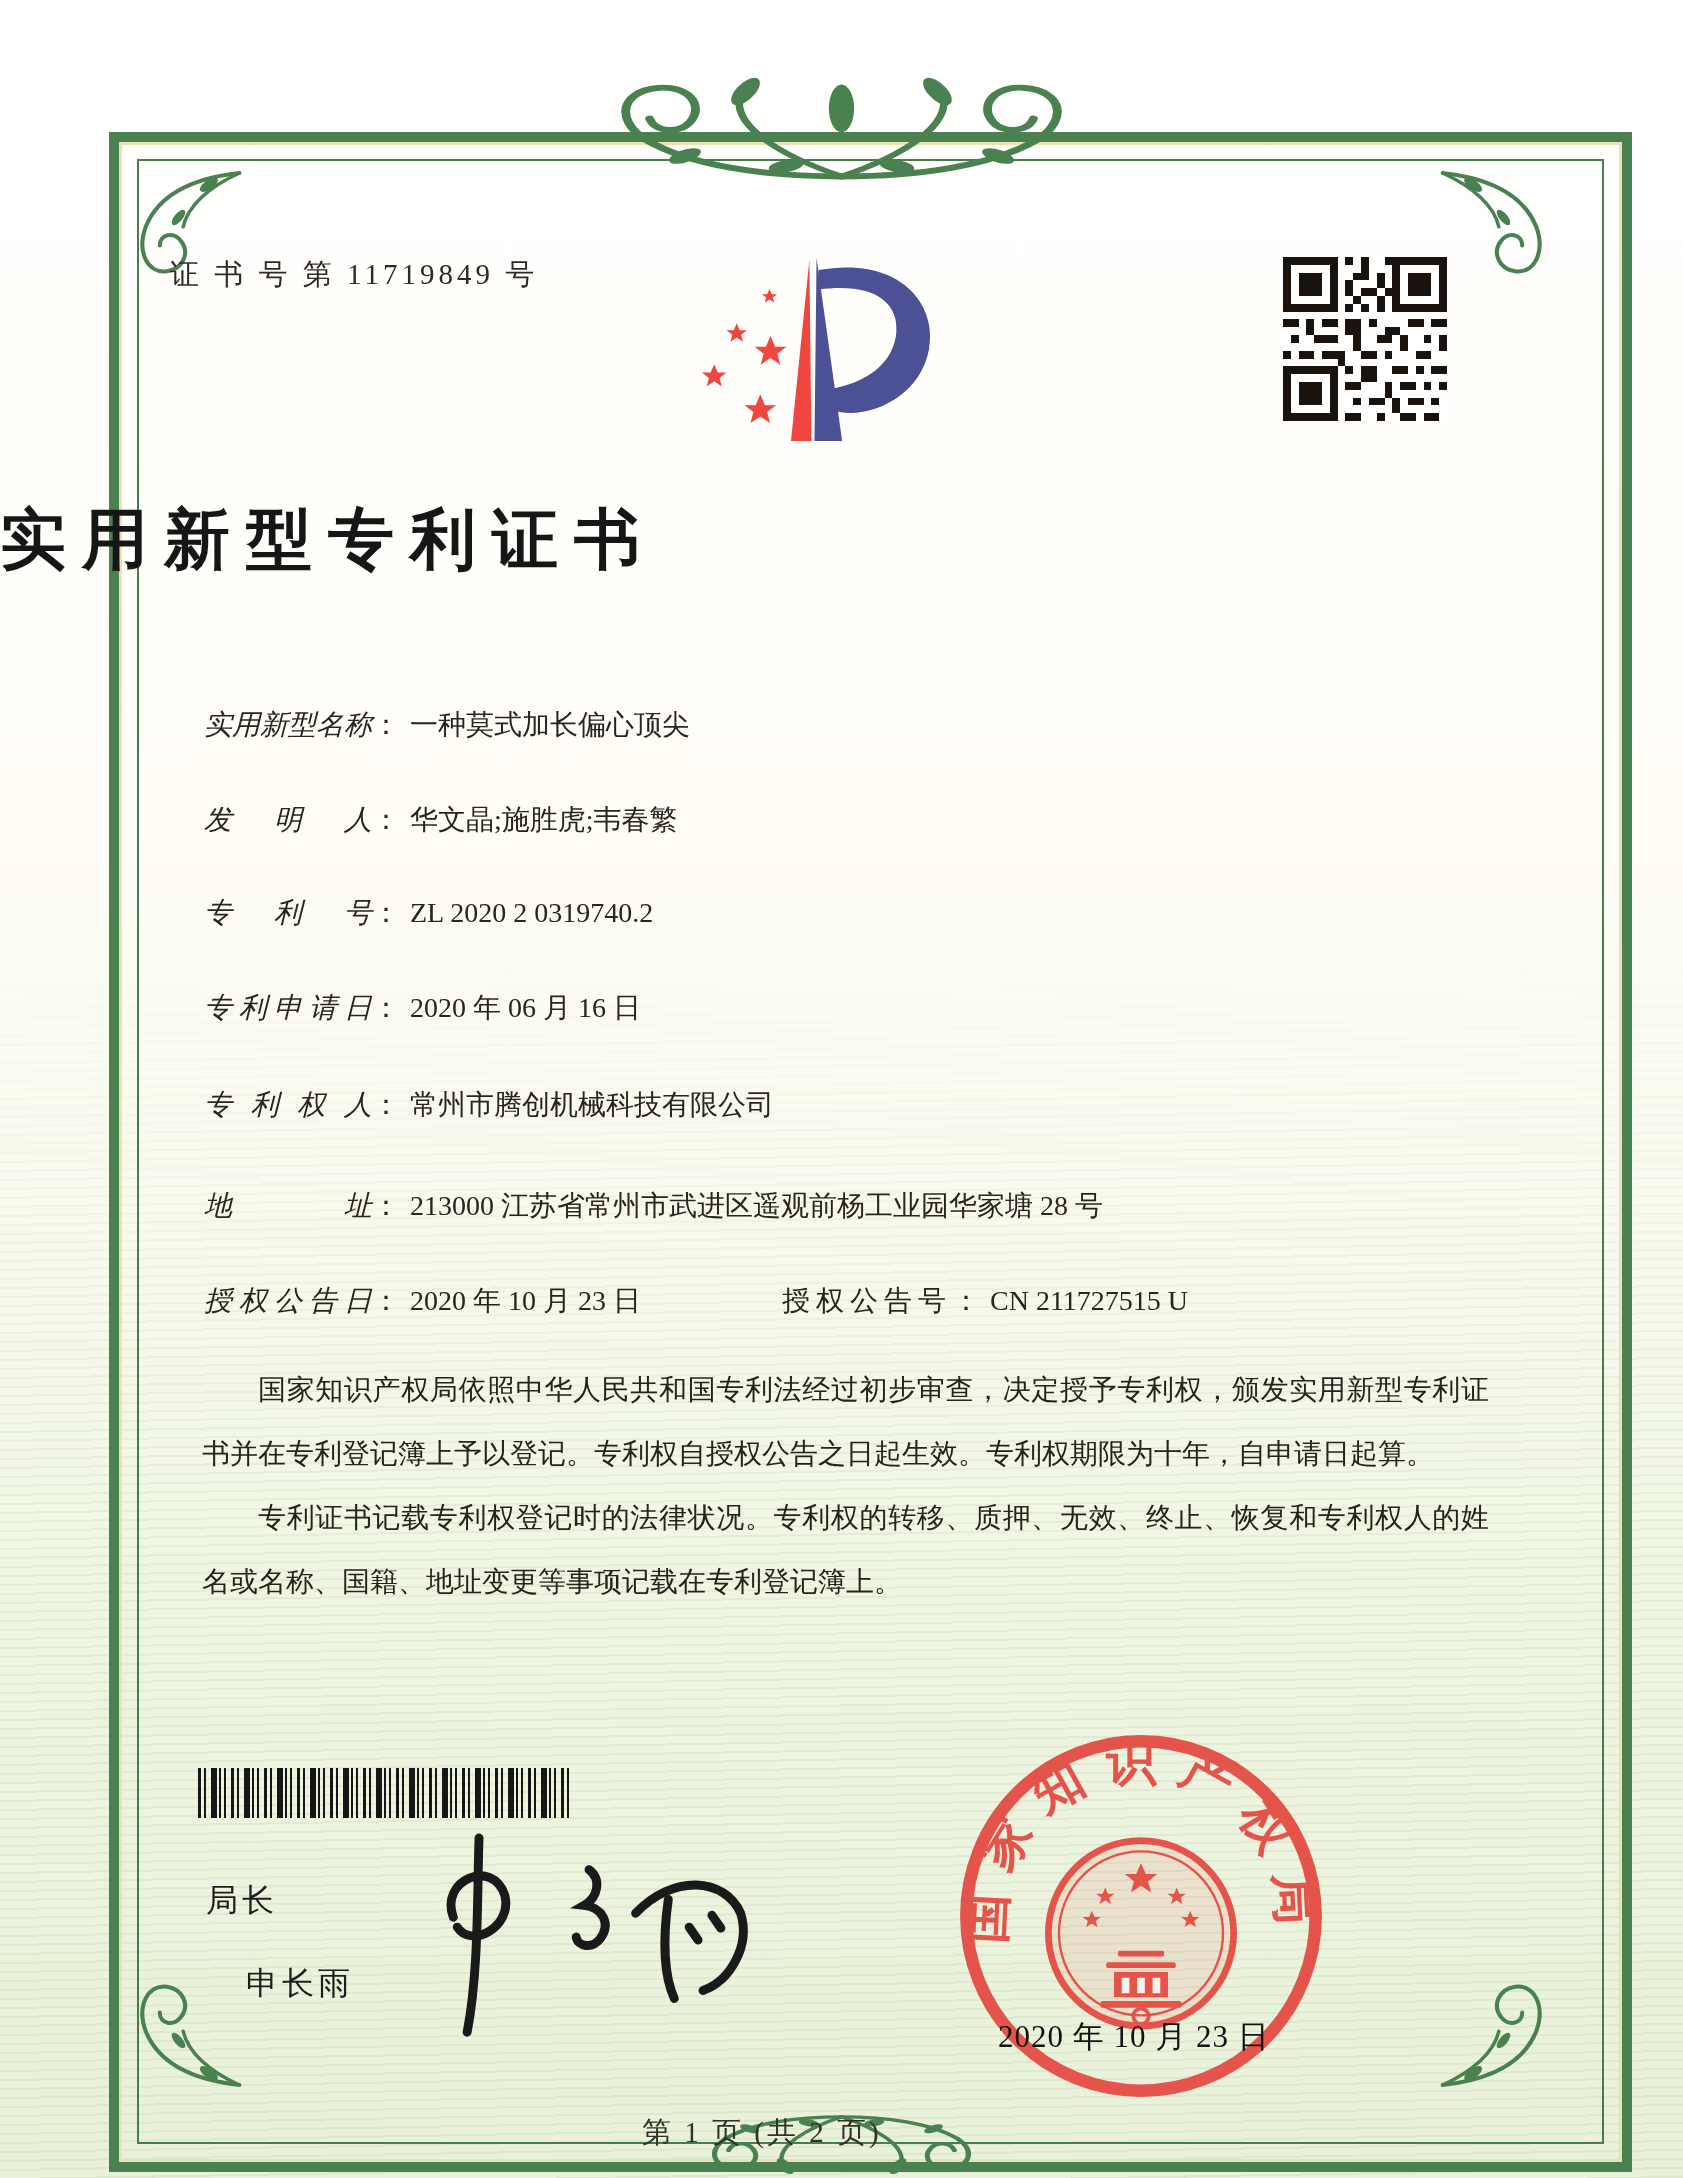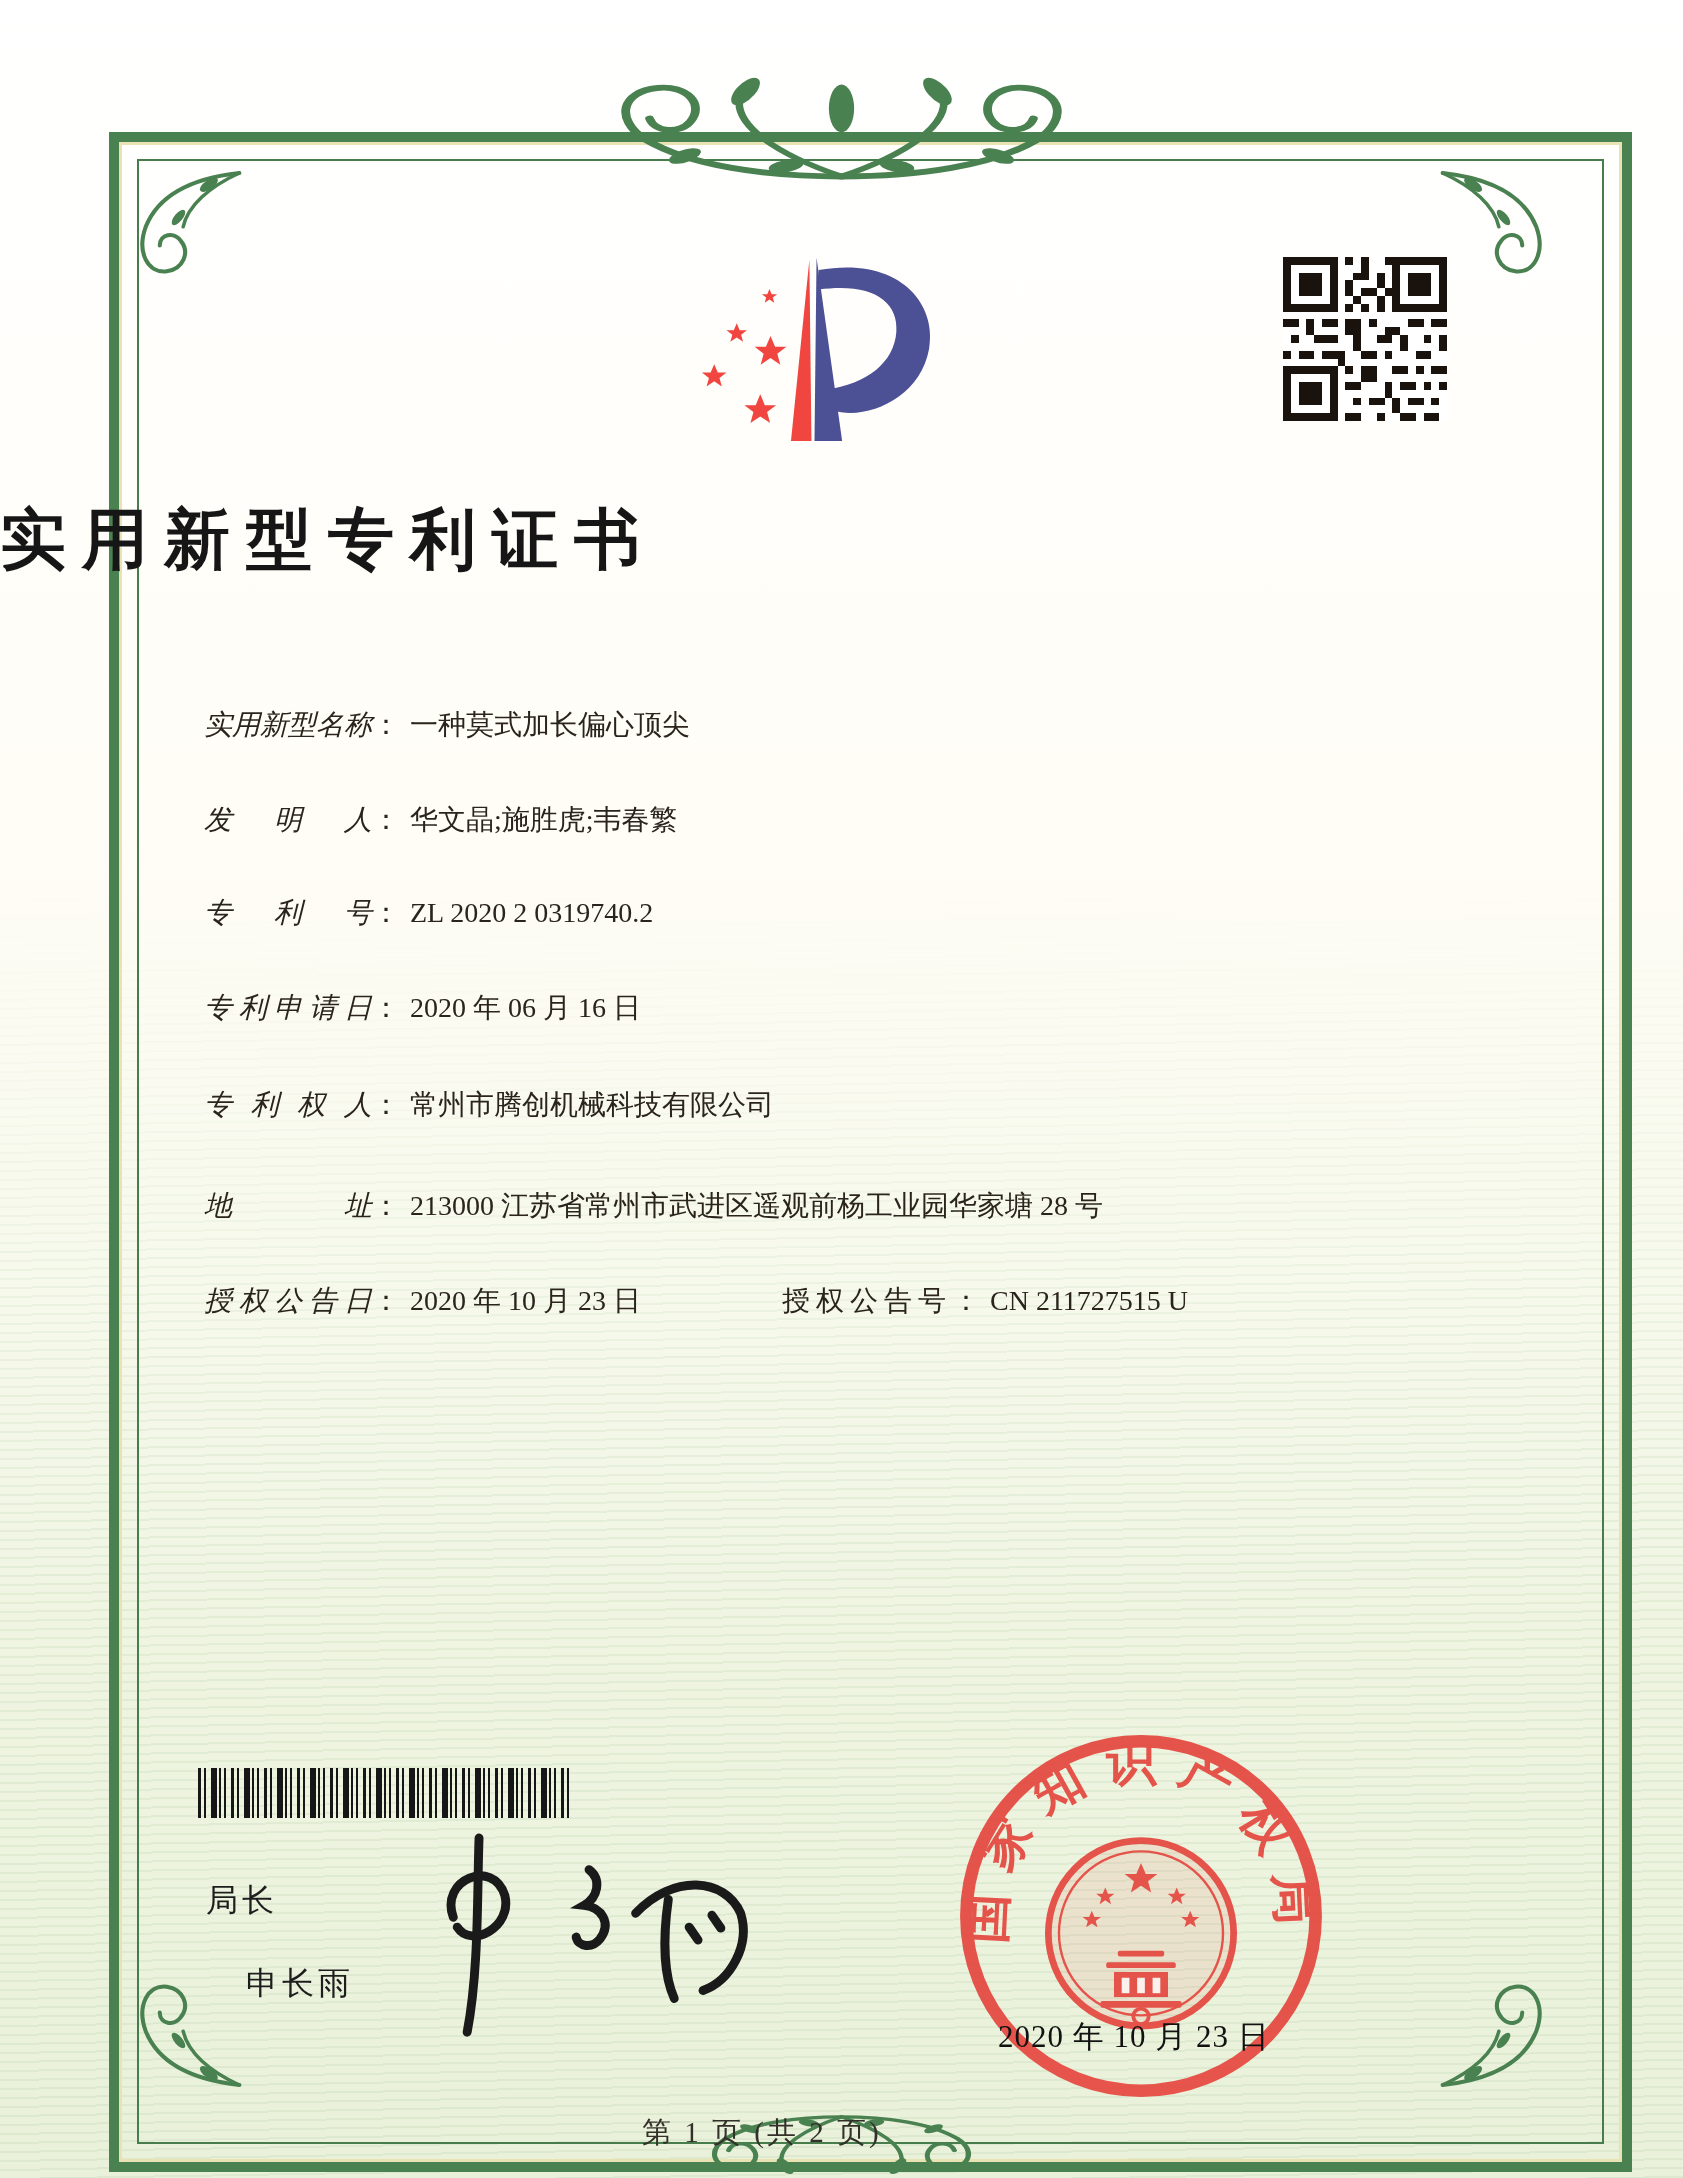--- a/index.html
+++ b/index.html
@@ -124,20 +124,21 @@
   <svg class="orn" style="left:1438px; top:1975px; width:117px; height:117px" viewBox="0 0 100 100">
       <use href="#cornercurl" transform="translate(100,100) scale(-1,-1)"></use>
     </svg>
   <svg class="orn" style="left:693px; top:2109px; width:297px; height:69px" viewBox="0 0 200 70" preserveAspectRatio="none">
     <g transform="translate(0,70) scale(1,-1)">
         <use href="#curlhalf"></use>
         <use href="#curlhalf" transform="translate(200,0) scale(-1,1)"></use>
       </g>
   </svg>
 
+  <div class="cert-no">证 书 号 第 11719849 号</div>
 
   <svg class="logo" viewBox="0 0 300 230">
     <use href="#star5" transform="translate(106,56) scale(0.75)" fill="#f0463f"></use>
     <use href="#star5" transform="translate(74,92) scale(1.0)" fill="#f0463f"></use>
     <use href="#star5" transform="translate(107,110) scale(1.55)" fill="#f0463f"></use>
     <use href="#star5" transform="translate(52,134) scale(1.2)" fill="#f0463f"></use>
     <use href="#star5" transform="translate(97,167) scale(1.55)" fill="#f0463f"></use>
     <path d="M145,20 L127,197 L147,197 Z" fill="#f0463f"></path>
     <path d="M152,18 L150,197 L177,197 Z" fill="#4c5095"></path>
     <path d="M154,30 C232,16 270,62 262,107 C254,152 208,174 176,169 C148,165 150,149 161,147 C202,141 228,120 230,90 C232,60 206,42 154,49 Z" fill="#4c5095"></path>
@@ -188,20 +189,24 @@
   <div class="field" style="top:1086px">
     <span class="lbl">专利权人</span><span class="colon">：</span><span class="val">常州市腾创机械科技有限公司</span>
   </div>
   <div class="field" style="top:1187px">
     <span class="lbl">地址</span><span class="colon">：</span><span class="val">213000 江苏省常州市武进区遥观前杨工业园华家塘 28 号</span>
   </div>
   <div class="field" style="top:1282px">
     <span class="lbl">授权公告日</span><span class="colon">：</span><span class="val">2020 年 10 月 23 日</span><span class="pair2"><span class="lbl2">授权公告号</span><span class="colon">：</span><span class="val">CN 211727515 U</span></span>
   </div>
 
+  <div class="body-text">
+    <p>国家知识产权局依照中华人民共和国专利法经过初步审查，决定授予专利权，颁发实用新型专利证书并在专利登记簿上予以登记。专利权自授权公告之日起生效。专利权期限为十年，自申请日起算。</p>
+    <p>专利证书记载专利权登记时的法律状况。专利权的转移、质押、无效、终止、恢复和专利权人的姓名或名称、国籍、地址变更等事项记载在专利登记簿上。</p>
+  </div>
 
   <div class="barcode"></div>
 
   <div class="sig-title">局长</div>
   <div class="sig-name">申长雨</div>
   <svg class="signature" viewBox="0 0 440 240">
     <g fill="none" stroke="#1a1a1a" stroke-width="9" stroke-linecap="round">
       <path d="M78,96 C64,58 118,36 130,74 C138,106 96,128 82,106"></path>
       <path d="M104,16 C102,70 104,150 92,212"></path>
       <path d="M215,48 C228,58 224,76 210,84 C228,86 238,102 226,118 C218,128 204,126 202,116"></path>

